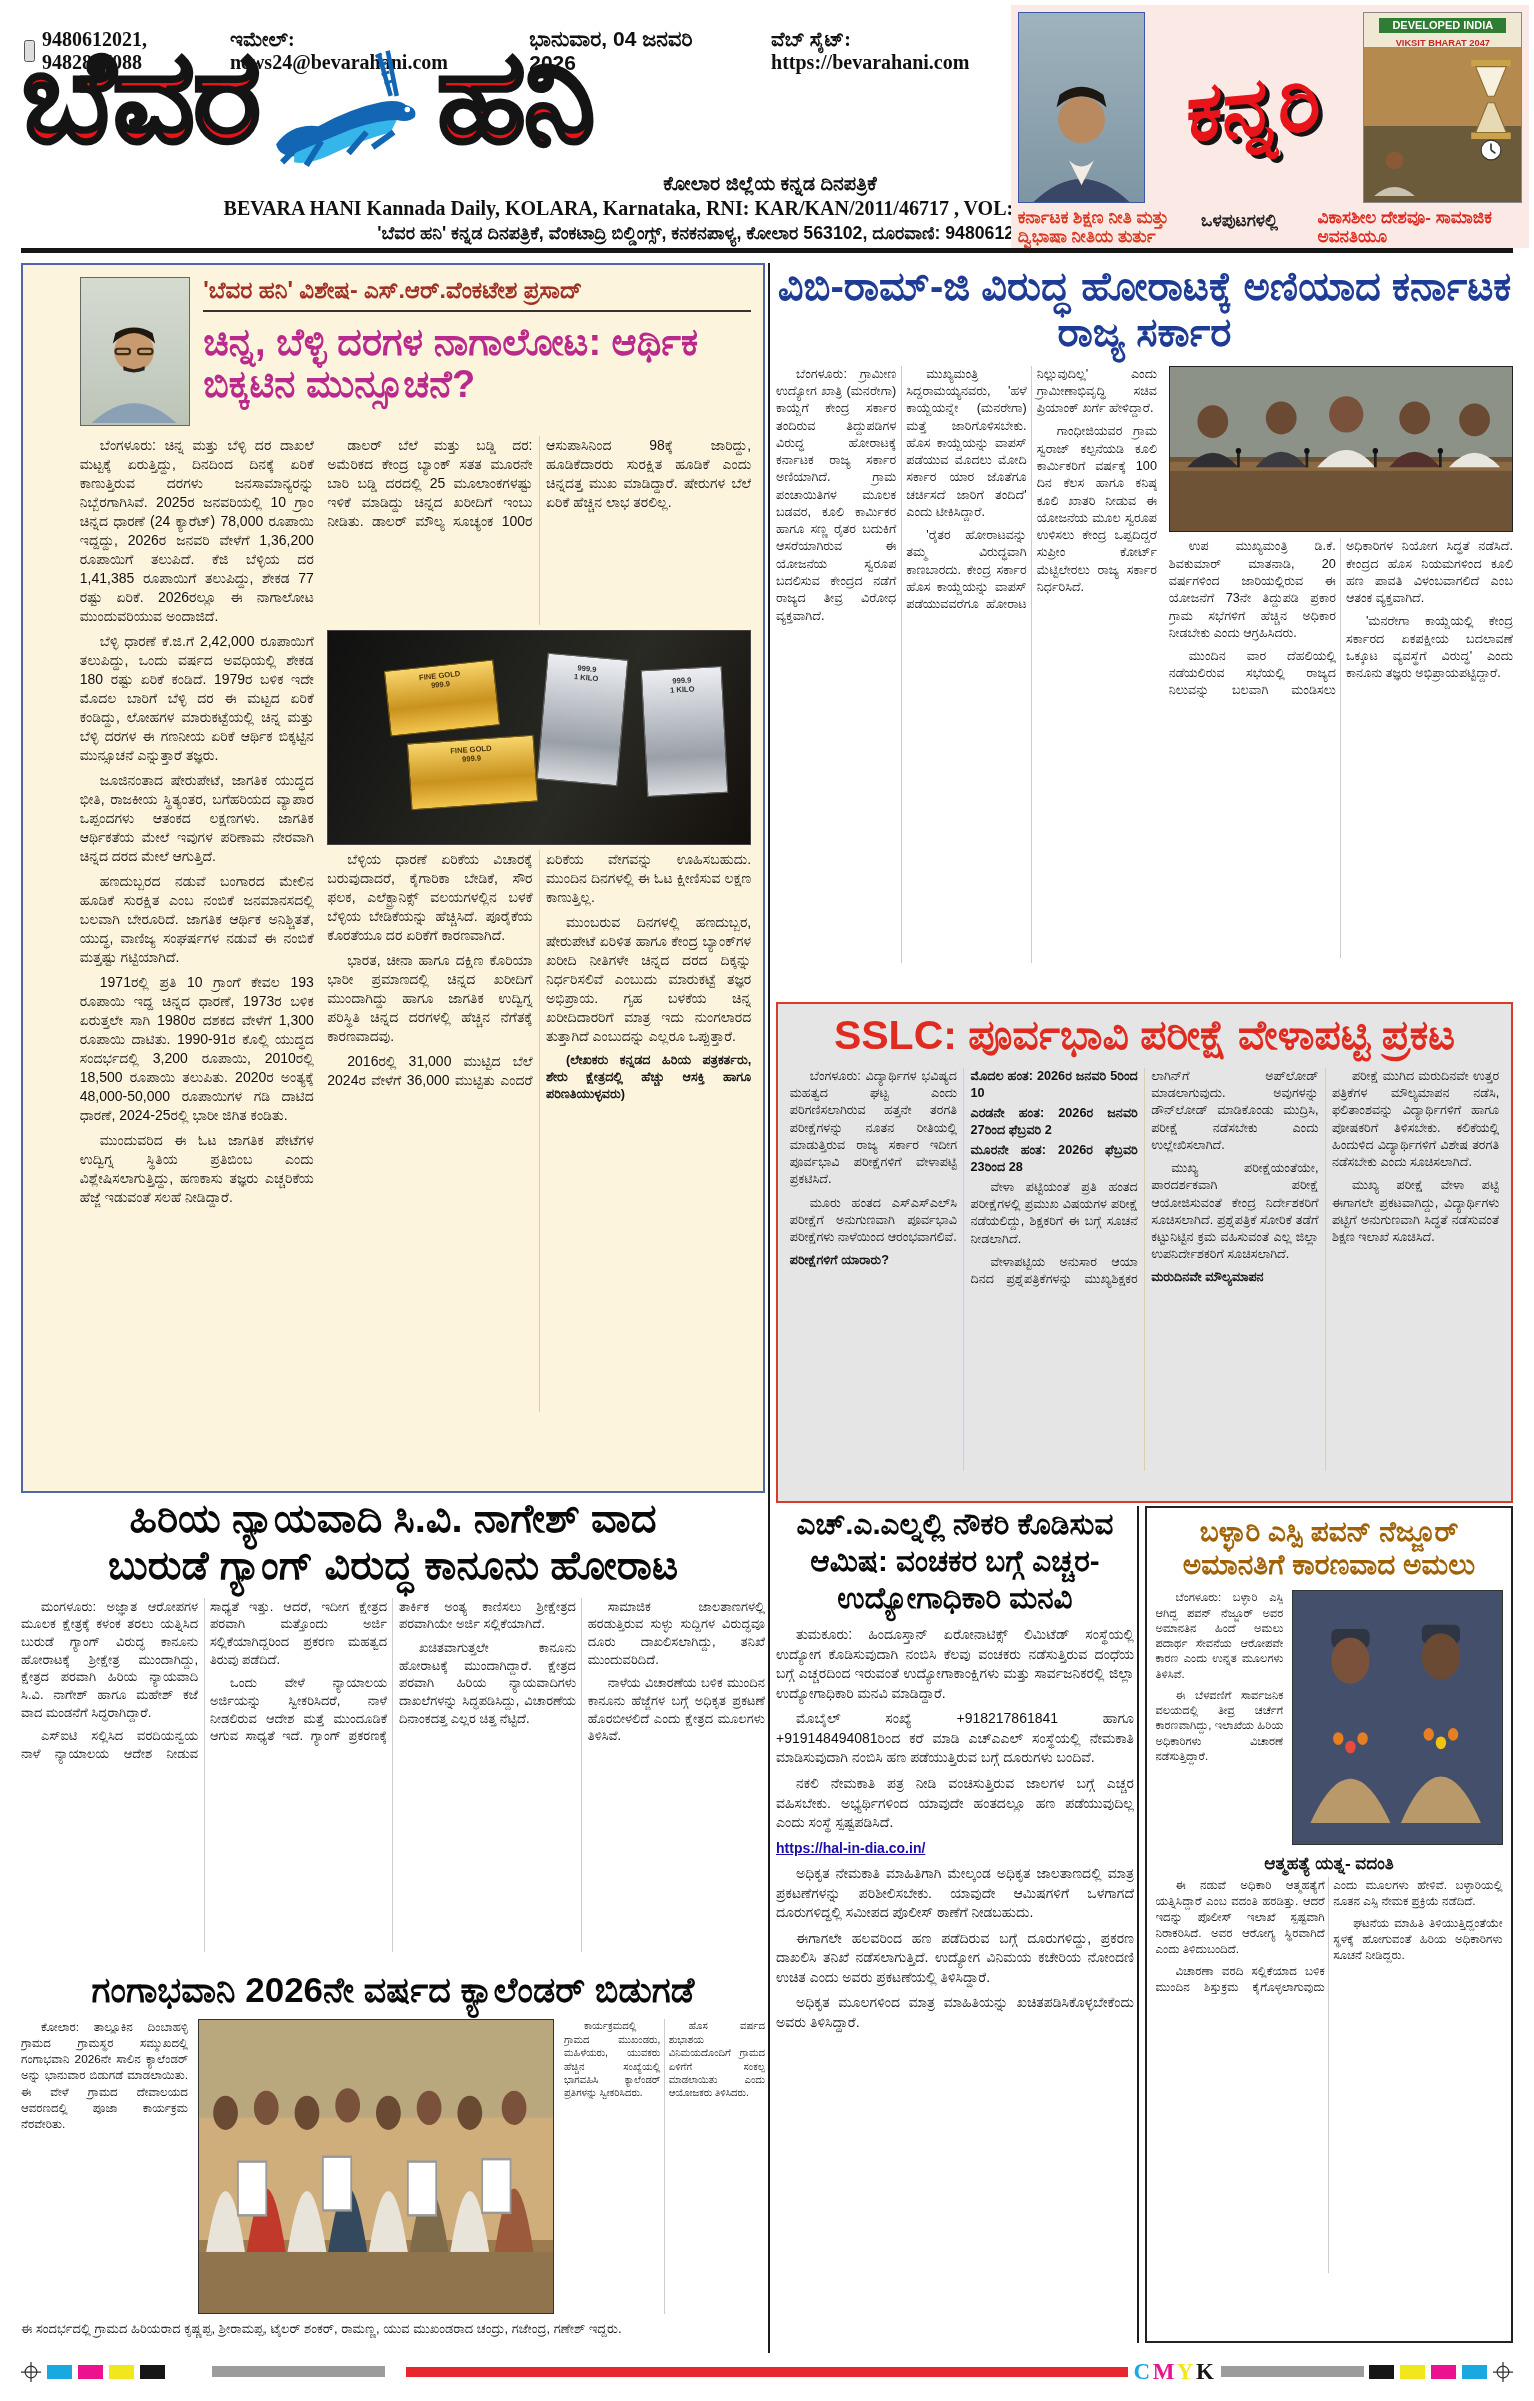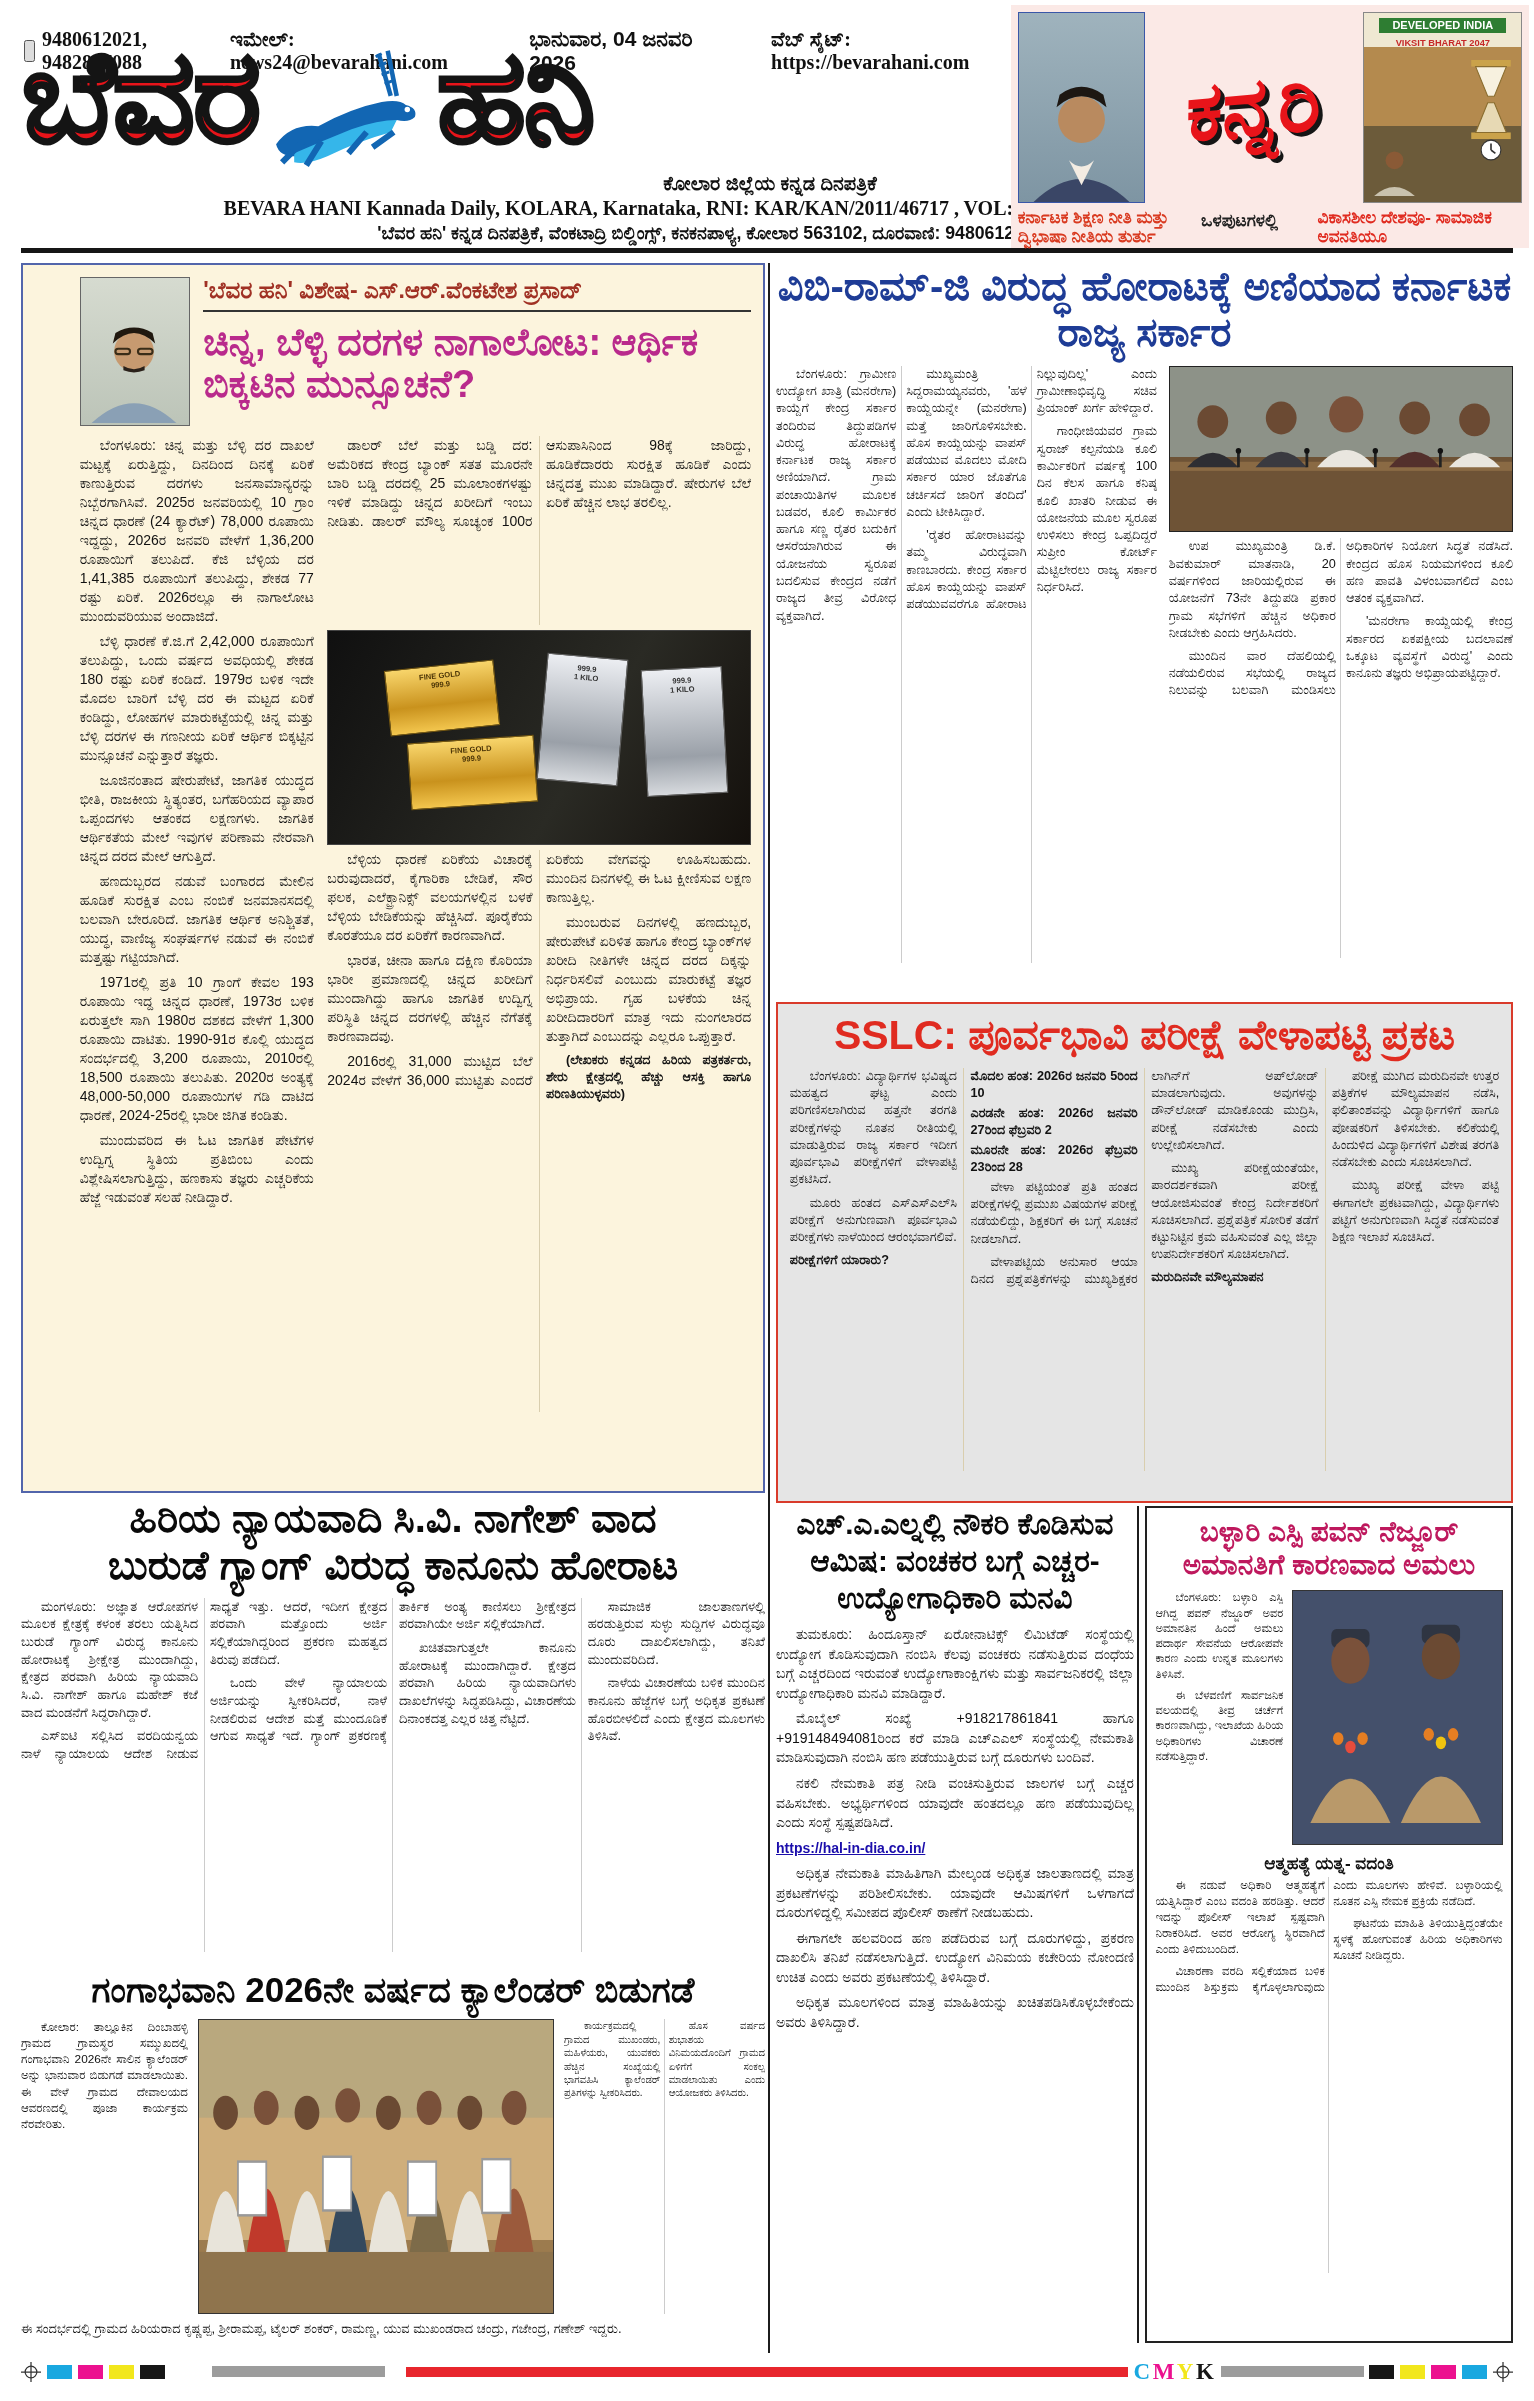--- a/index.html
+++ b/index.html
@@ -98,21 +98,21 @@
   .cal-right{flex:1;column-count:2;column-gap:8.4px;column-rule:0.8px solid #ccc;font-size:10px;line-height:1.34;overflow:hidden;}
   .cal-bottom{margin-top:6.7px;font-size:13px;}
   
   .hal{top:1506px;left:776px;width:358px;}
   .hal-hl{font-weight:800;font-size:29.5px;line-height:1.25;text-align:center;color:#0a0a0a;}
   .hal-body{margin-top:8.4px;font-size:14px;line-height:1.4;height:649px;overflow:hidden;}
   .hal-link{color:#1a0dab;text-decoration:underline;font-weight:bold;word-break:break-all;}
   
   .bal{top:1506px;left:1145px;width:368px;height:837px;border:2.5px solid #222;box-sizing:border-box;
     padding:6.7px 8.4px;overflow:hidden;}
-  .bal-hl{font-weight:800;font-size:28px;line-height:1.2;text-align:center;color:#be185d;}
+  .bal-hl{font-weight:800;font-size:28px;line-height:1.2;text-align:center;color:#a16207;}
   .bal-row{display:flex;gap:8.4px;margin-top:8.4px;}
   .bal-text{width:128px;flex:none;font-size:11.4px;line-height:1.34;overflow:hidden;height:253px;}
   .bal-photo{flex:1;height:253px;border:1.7px solid #333;position:relative;overflow:hidden;
     background:linear-gradient(#2f3a55 0 35%,#5d6c7c 35% 80%,#3c4350 80% 100%);}
   .bal-sub{font-weight:bold;font-size:17px;text-align:center;margin:8.4px 0 3.4px;}
   .bal-cols{column-count:2;column-gap:8.4px;column-rule:0.8px solid #ccc;font-size:11.8px;line-height:1.36;
     height:396px;overflow:hidden;}
   
   .printbar{top:2360px;left:21px;width:1492px;height:23.6px;display:flex;align-items:center;gap:5.9px;}
   .sq{width:25px;height:13.5px;flex:none;}

